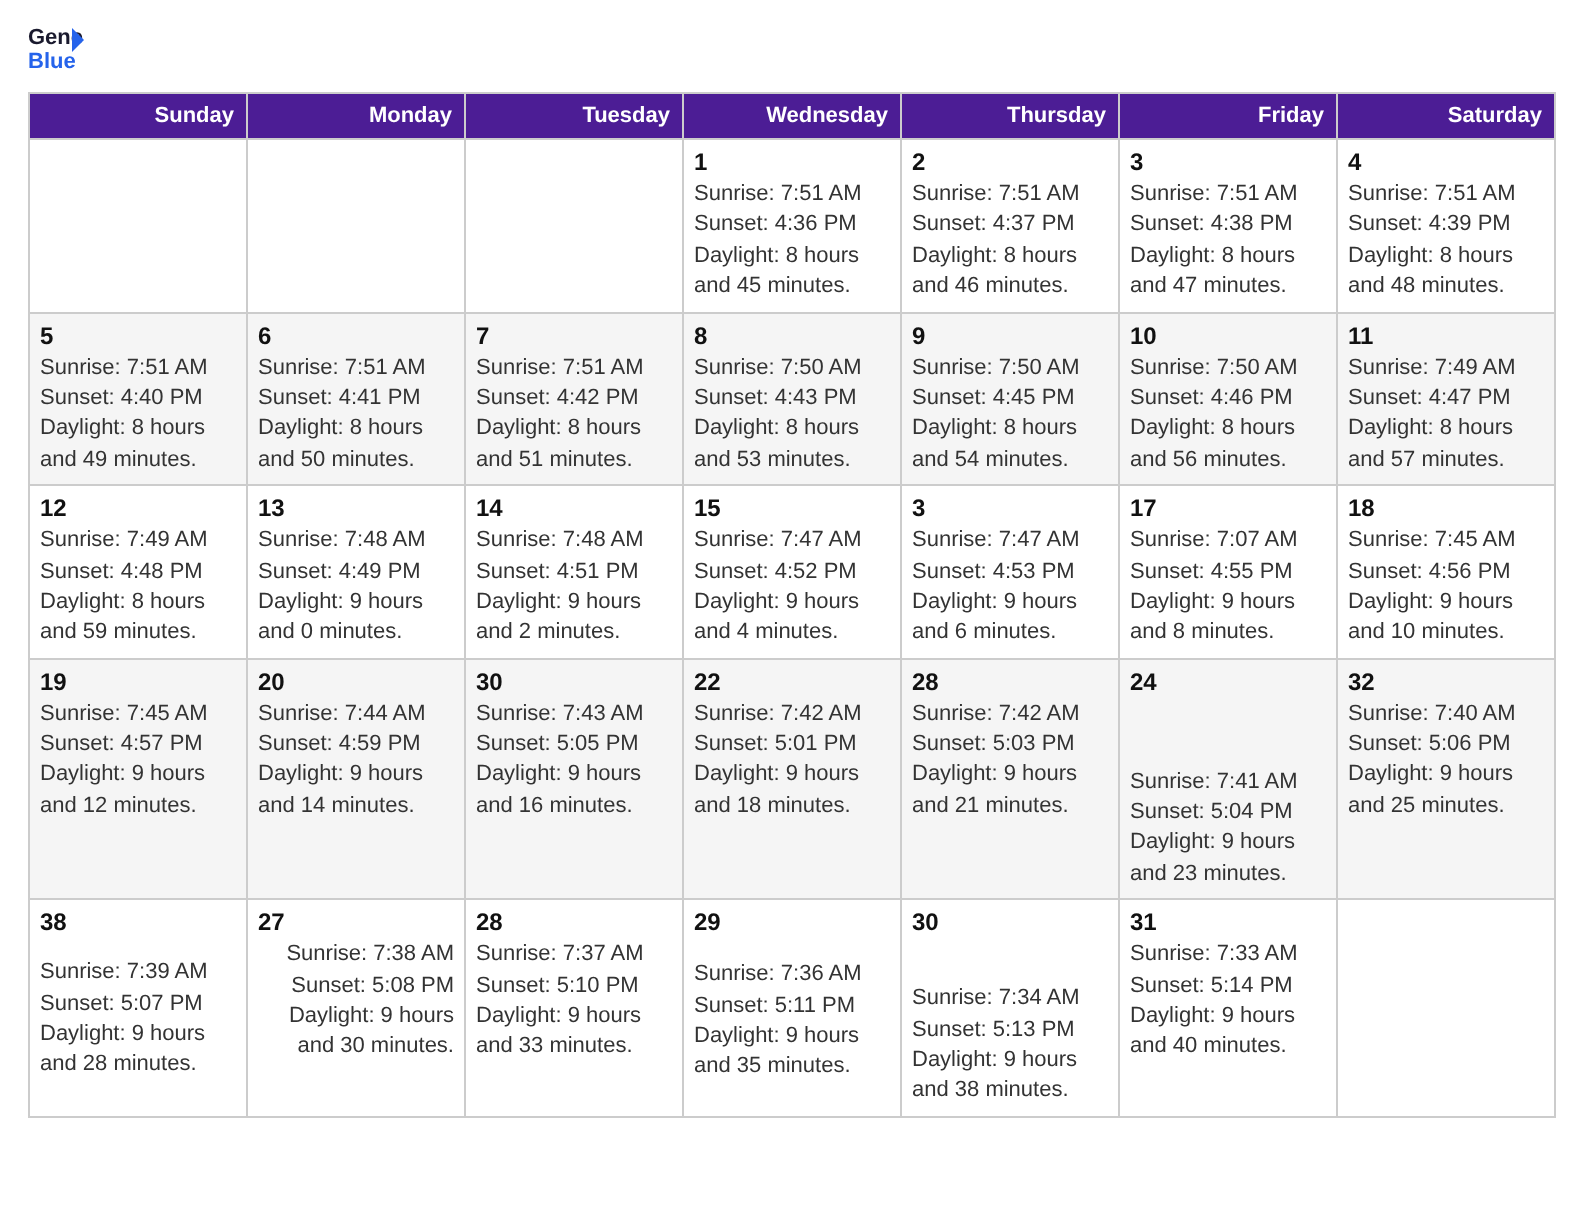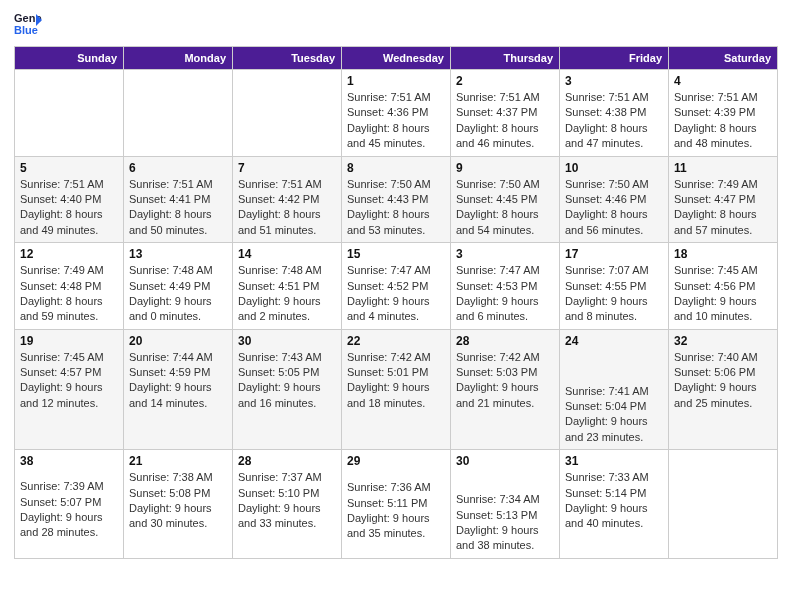--- a/index.html
+++ b/index.html
@@ -277,22 +277,22 @@
           </td>
         </tr>
         <tr class="row-odd">
           <td>
             <div class="day-number">38</div>
             <div class="day-info" style="white-space: pre-line; margin-top: 11px;">Sunrise: 7:39 AM
 Sunset: 5:07 PM
 Daylight: 9 hours and 28 minutes.</div>
           </td>
           <td>
-            <div class="day-number">21</div>
-            <div class="day-info" style="white-space: pre-line;">Sunrise: 7:38 AM
+            <div class="day-number">27</div>
+            <div class="day-info" style="white-space: pre-line; text-align: right;">Sunrise: 7:38 AM
 Sunset: 5:08 PM
 Daylight: 9 hours and 30 minutes.</div>
           </td>
           <td>
             <div class="day-number">28</div>
             <div class="day-info" style="white-space: pre-line;">Sunrise: 7:37 AM
 Sunset: 5:10 PM
 Daylight: 9 hours and 33 minutes.</div>
           </td>
           <td>

